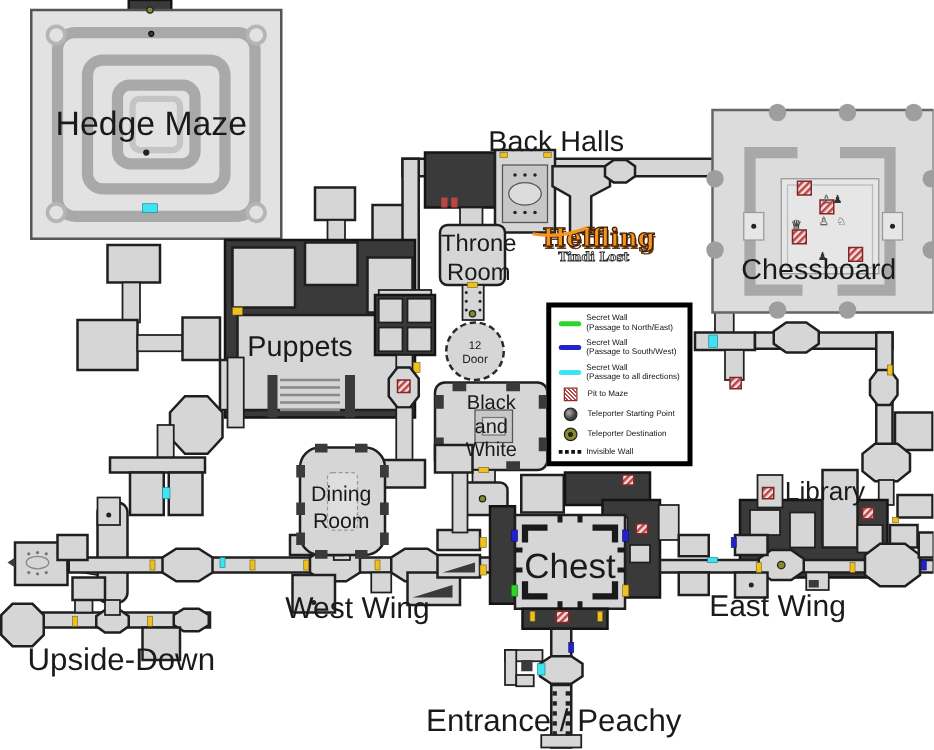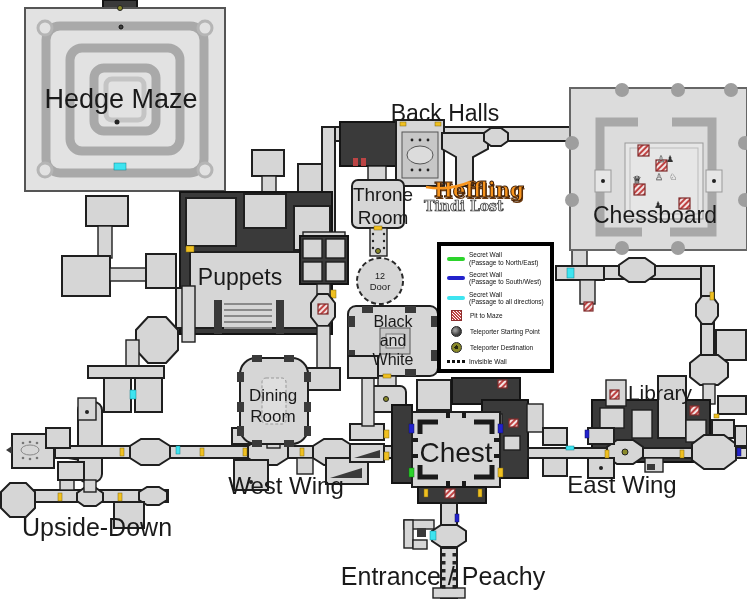--- a/index.html
+++ b/index.html
@@ -40,22 +40,22 @@
   .sw-circle{width:9px;height:9px;border-radius:50%;border:1px solid #222;flex:0 0 auto;margin:0 4px;}
   .sw-start{background:radial-gradient(circle at 35% 35%,#9a9a9a 0 1px,#3f3f3f 60%);}
   .sw-dest{background:radial-gradient(circle at 50% 50%,#26260e 0 2px,#8a8a2a 2px);}
   .sw-dots{width:18px;display:flex;gap:2.5px;flex:0 0 auto;}
   .sw-dots i{width:2.5px;height:2.5px;background:#111;display:block;}
 
   
   .logo{position:absolute;left:424px;top:180px;width:110px;z-index:4;text-align:center;}
   .logo-title{font-family:"DejaVu Serif",serif;font-weight:bold;font-size:20px;line-height:20px;
               color:#f7941d;-webkit-text-stroke:1px #3a1c08;text-shadow:1px 2px 0 #6b3a10;}
-  .logo-sub{font-family:"DejaVu Serif",serif;font-weight:bold;font-size:14px;line-height:11px;
-            color:#ececec;-webkit-text-stroke:0.7px #2a2a2a;text-align:left;padding-right:8px;margin-top:1px;}
+  .logo-sub{font-family:"DejaVu Serif",serif;font-weight:bold;font-size:10px;line-height:11px;
+            color:#ececec;-webkit-text-stroke:0.7px #2a2a2a;text-align:center;padding-right:8px;margin-top:1px;}
   .logo-swoosh{position:absolute;left:30px;top:19px;}
 </style>
 </head>
 <body>
 
 <div class="stage">
 
 <svg width="747" height="600" viewBox="0 0 747 600">
   <defs>
     <pattern id="pitHatch" width="4" height="4" patternUnits="userSpaceOnUse" patternTransform="rotate(45)">

